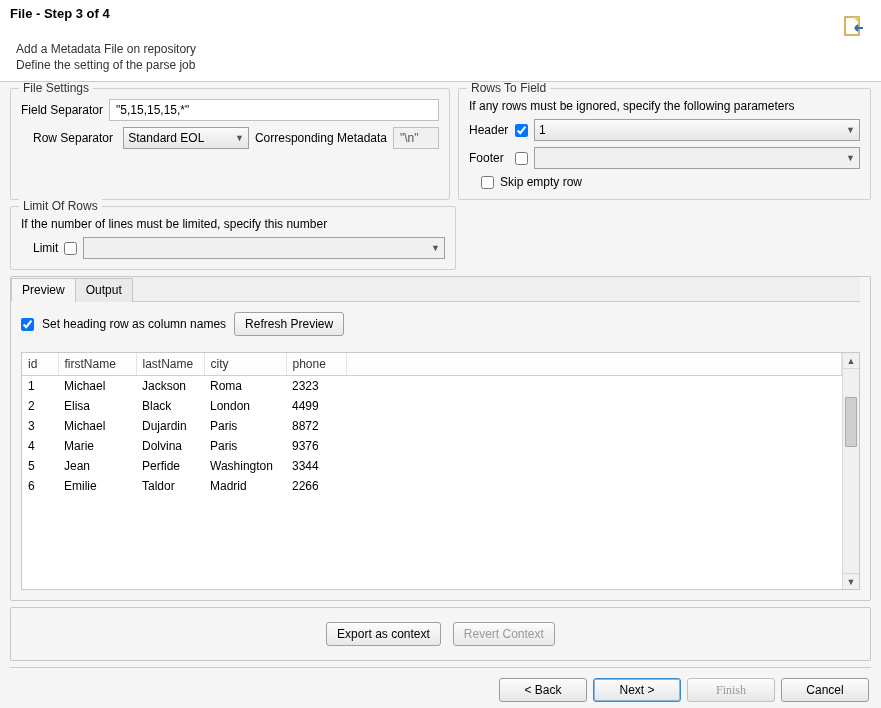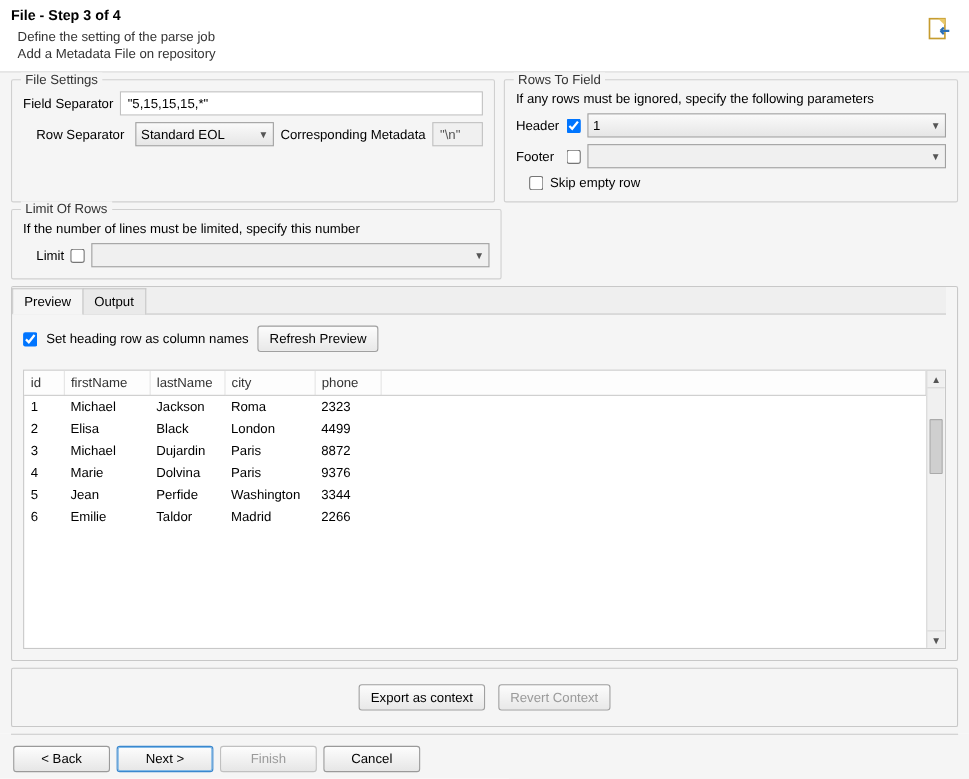--- a/index.html
+++ b/index.html
@@ -15,21 +15,21 @@
     flex-direction: column;
   }
   .header {
     padding: 6px 10px 8px 10px;
     border-bottom: 1px solid #ccc;
     display: flex;
     align-items: flex-start;
     justify-content: space-between;
   }
   .header-text { flex: 1; }
-  .title { font-size: 13px; font-weight: bold; margin-bottom: 4px; }
+  .title { font-size: 13px; font-weight: bold; margin-bottom: 20px; }
   .subtitle { font-size: 12px; line-height: 1.35; color: #333; padding-left: 6px; }
   .header-icon { width: 28px; height: 28px; margin-top: 8px; margin-right: 4px; }
   .content { flex: 1; background: #f5f5f5; padding: 6px 10px; display: flex; flex-direction: column; gap: 6px; overflow: hidden; }
   .top-row { display: flex; gap: 8px; }
   .fieldset {
     border: 1px solid #d0d0d0;
     border-radius: 2px;
     padding: 10px 10px;
     position: relative;
     background: #f5f5f5;
@@ -164,47 +164,48 @@
     padding: 14px 0;
   }
   .bottom {
     background: #f5f5f5;
     padding-bottom: 6px;
   }
   .sep { border-top: 1px solid #ccc; margin: 0 10px 10px 10px; }
   .wizard-btns {
     display: flex;
     gap: 6px;
+    justify-content: flex-end;
     padding: 0 12px;
   }
   .wbtn {
     width: 88px;
     height: 24px;
     border: 1px solid #9a9a9a;
     border-radius: 3px;
     background: linear-gradient(#fdfdfd, #e6e6e6);
     font-family: inherit;
     font-size: 12px;
     cursor: default;
     text-align: center;
   }
-  .wbtn-disabled { color: #9a9a9a; border-color: #c0c0c0; }
+  .wbtn-disabled { color: #9a9a9a; border-color: #c0c0c0; font-family: Liberation Serif, serif; }
   .wbtn-default {
     border: 1px solid #3a88cf;
     box-shadow: 0 0 0 1px #82b9e6 inset;
   }
 </style>
 </head>
 <body>
 
 <div class="header">
   <div class="header-text">
     <div class="title">File - Step 3 of 4</div>
+    <div class="subtitle">Add a Metadata File on repository</div>
     <div class="subtitle">Define the setting of the parse job</div>
-    <div class="subtitle">Add a Metadata File on repository</div>
   </div>
   <div class="header-icon">
     <svg viewBox="0 0 28 28">
       <rect x="6" y="3" width="14" height="18" fill="#fff" stroke="#c69c2f" stroke-width="1.5"></rect>
       <path d="M14 3 L20 3 L20 9 Z" fill="#e9c96a"></path>
       <path d="M24 14 L16 14 M16 14 L19 11 M16 14 L19 17" stroke="#2b6fb5" stroke-width="2" fill="none"></path>
     </svg>
   </div>
 </div>
 

